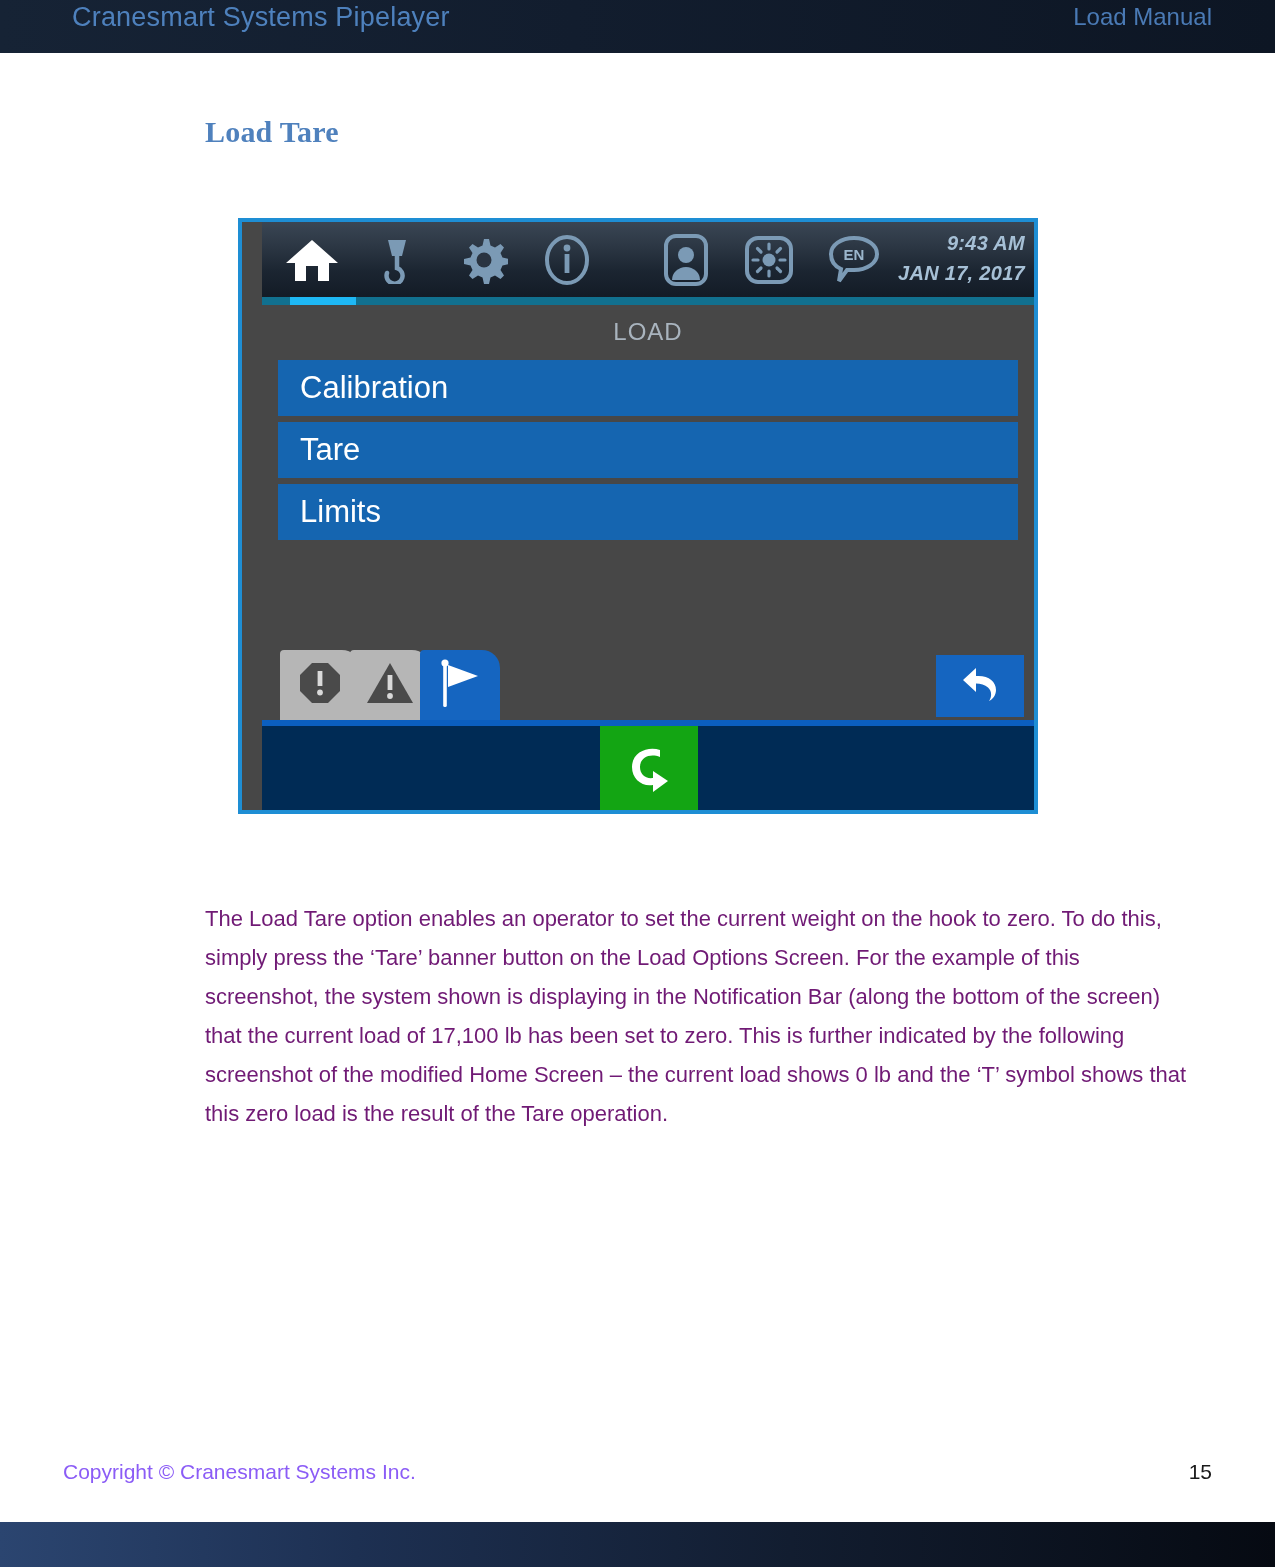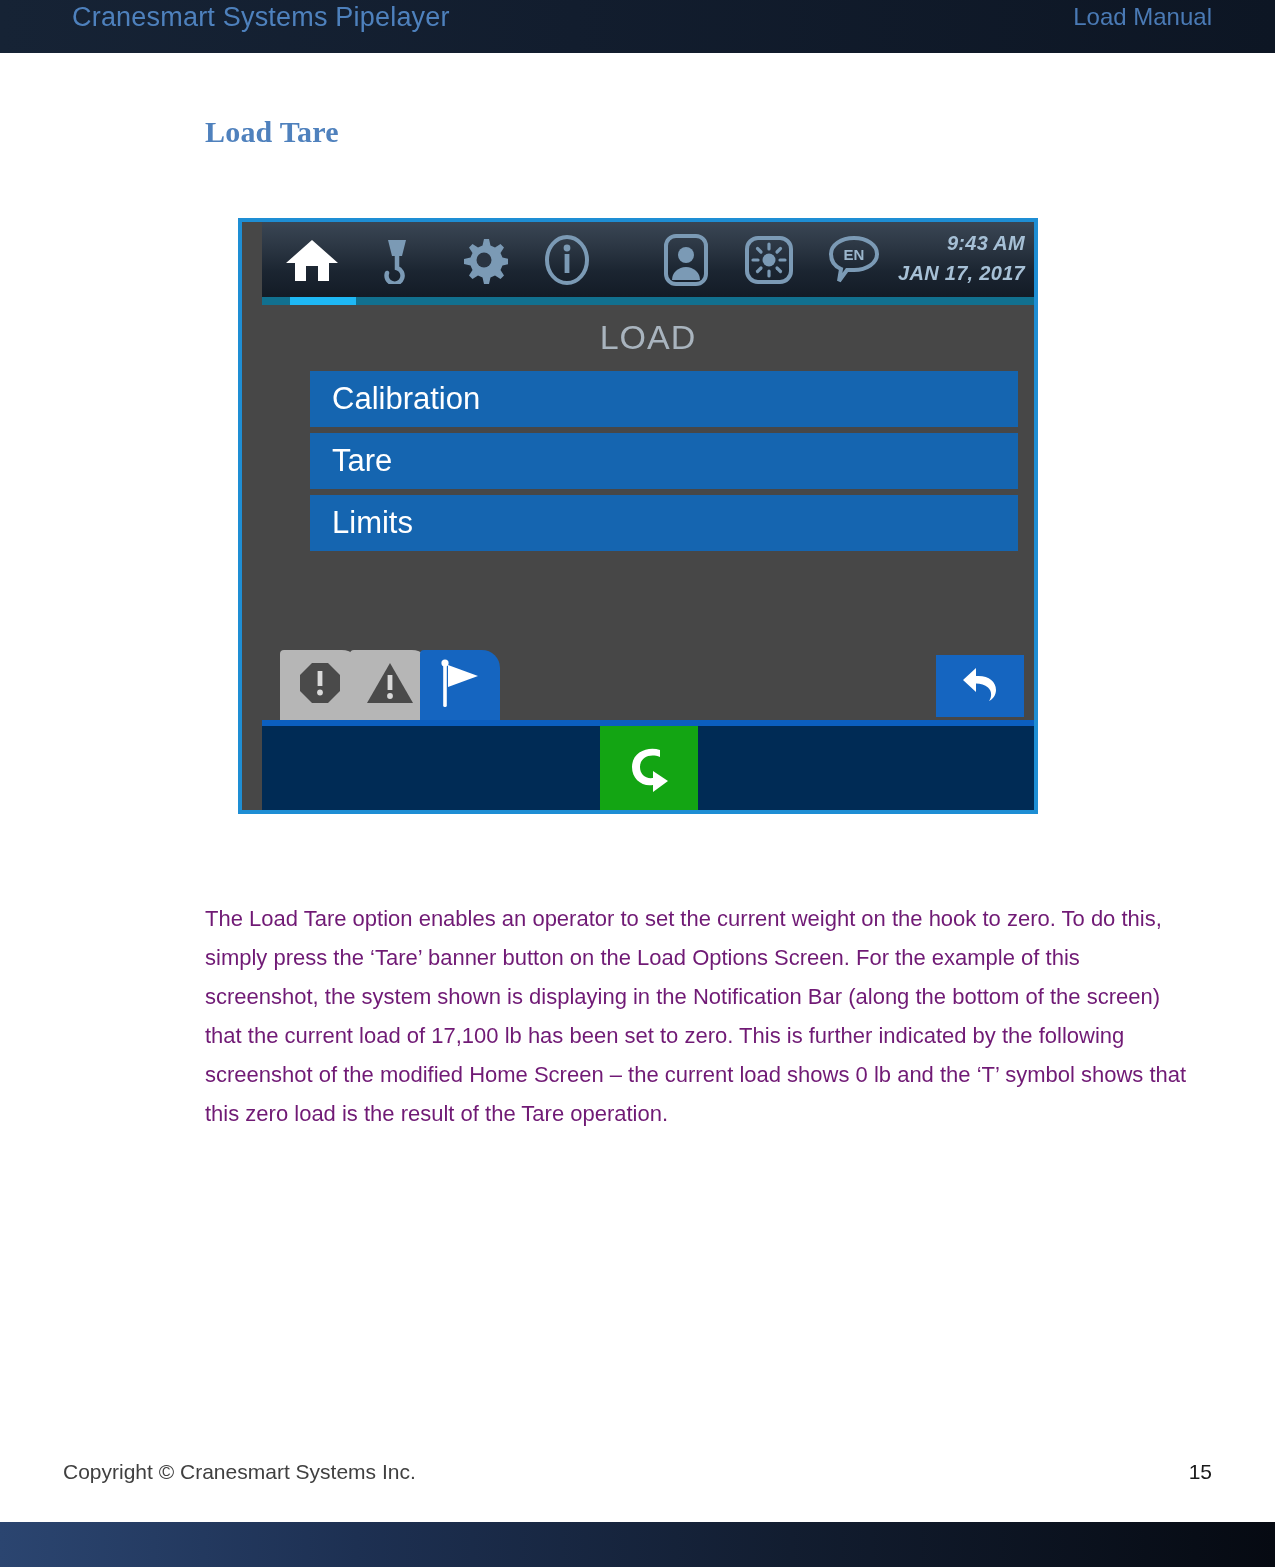--- a/index.html
+++ b/index.html
@@ -118,28 +118,27 @@
 
   
   .device-body {
     position: relative;
     height: 415px;
     background: #474747;
   }
   .screen-title {
     text-align: center;
     color: #a9b4be;
-    font-size: 34px;
+    font-size: 24px;
     padding-top: 13px;
     letter-spacing: 1px;
   }
   .menu-list {
     margin-top: 14px;
     padding: 0 16px;
-    margin-left: 32px;
   }
   .menu-btn {
     height: 56px;
     background: #1565b0;
     color: #ffffff;
     font-size: 31px;
     display: flex;
     align-items: center;
     padding-left: 22px;
     margin-bottom: 6px;
@@ -227,21 +226,21 @@
     left: 0;
     bottom: 67px;
     width: 1275px;
     height: 40px;
   }
   .footer-copy {
     position: absolute;
     left: 63px;
     top: 0;
     font-size: 21px;
-    color: #404040;
+    color: #8b5cf6;
     white-space: nowrap;
   }
   .footer-page {
     position: absolute;
     right: 63px;
     top: 0;
     font-size: 21px;
     color: #1a1a1a;
   }
   .footer-band {

